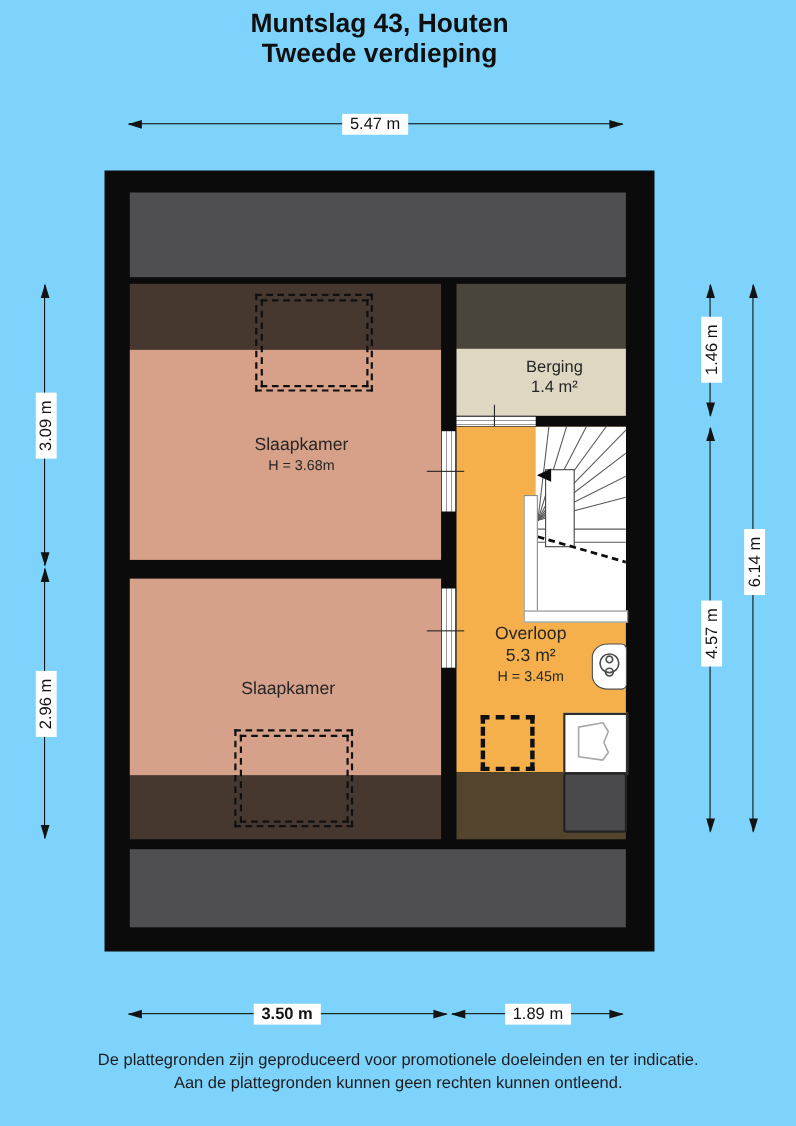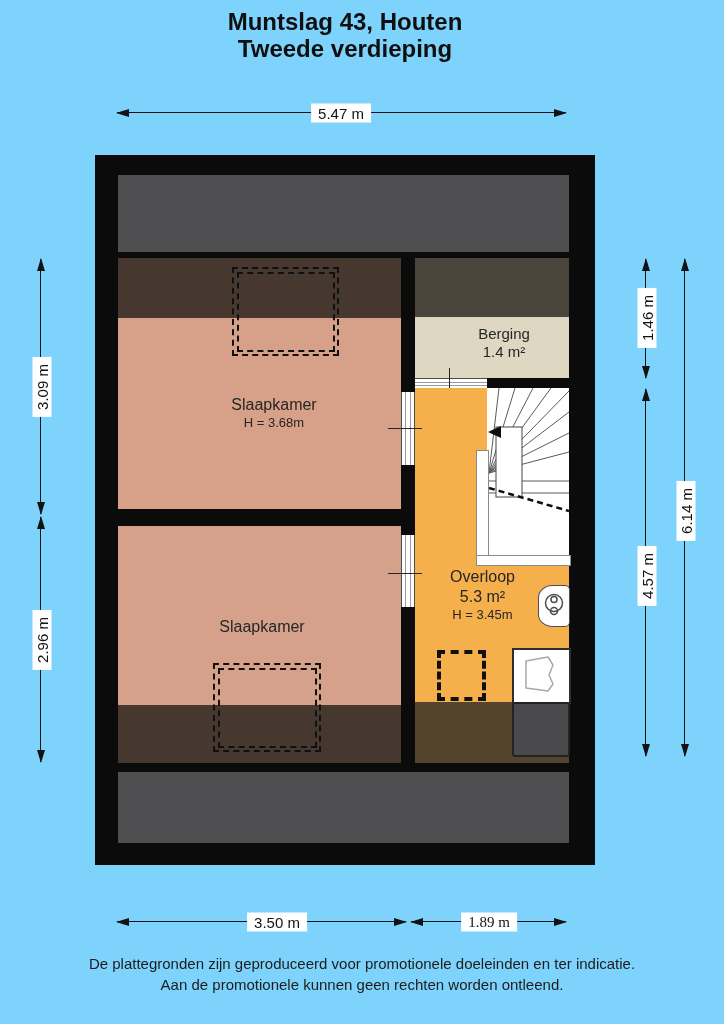--- a/index.html
+++ b/index.html
@@ -93,23 +93,23 @@
     <span class="dlabel" style="top:59px;">1.46 m</span>
   </div>
   <div class="vdim" style="left:645px;top:389px;height:367px;">
     <span class="dlabel" style="top:187px;">4.57 m</span>
   </div>
   <div class="vdim" style="left:684px;top:259px;height:497px;">
     <span class="dlabel" style="top:252px;">6.14 m</span>
   </div>
 
   <div class="hdim" style="left:117px;top:921px;width:289px;">
-    <span class="dlabel" style="left:160px;">3.50 m</span>
+    <span class="dlabel" style="left:144px;font-weight:bold;">3.50 m</span>
   </div>
-  <div class="hdim" style="left:411px;top:921px;width:155px;font-family:Liberation Serif, serif;">
+  <div class="hdim" style="left:411px;top:921px;width:155px;">
     <span class="dlabel" style="left:78px;">1.89 m</span>
   </div>
 
   <div class="abs plan">
 
     <div class="abs gray-band" style="left:23px;top:20px;width:451px;height:77px;"></div>
     <div class="abs gray-band" style="left:23px;top:617px;width:451px;height:71px;"></div>
 
     <div class="abs brown-band" style="left:23px;top:103px;width:283px;height:60px;"></div>
     <div class="abs salmon" style="left:23px;top:163px;width:283px;height:191px;"></div>
@@ -184,16 +184,16 @@
     <div class="abs rlabel" style="left:320px;top:412px;width:135px;">
       <div class="rname">Overloop</div>
       <div class="rarea">5.3 m²</div>
       <div class="rheight">H = 3.45m</div>
     </div>
 
   </div>
 
   <div class="abs footer">
     <div>De plattegronden zijn geproduceerd voor promotionele doeleinden en ter indicatie.</div>
-    <div>Aan de promotionele kunnen geen rechten worden ontleend.</div>
+    <div>Aan de plattegronden kunnen geen rechten kunnen ontleend.</div>
   </div>
 
 </div>
 
 </body></html>

